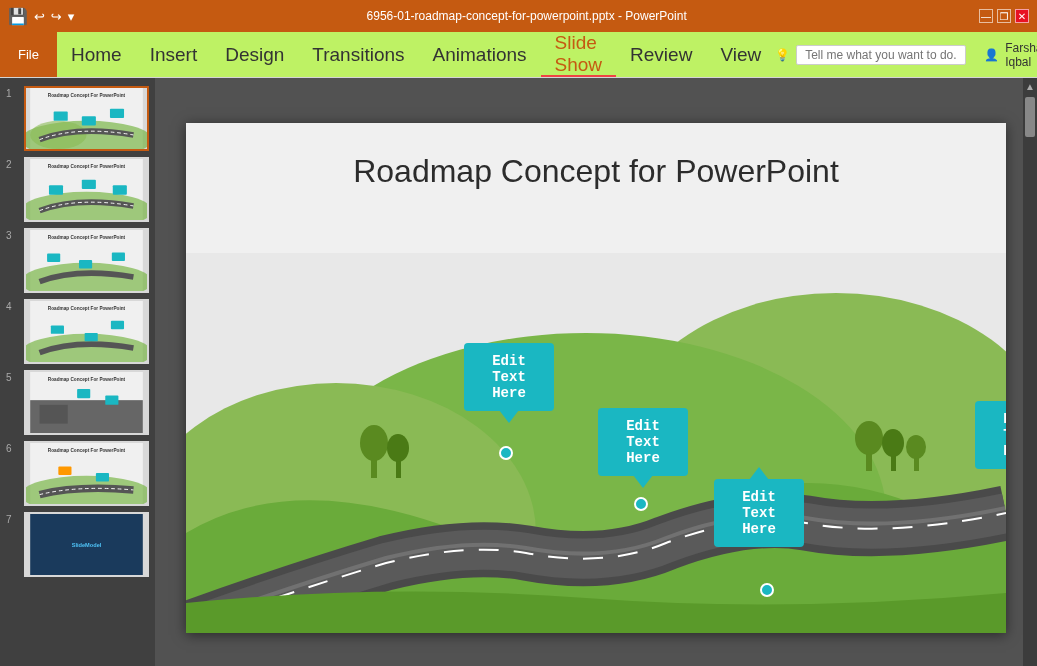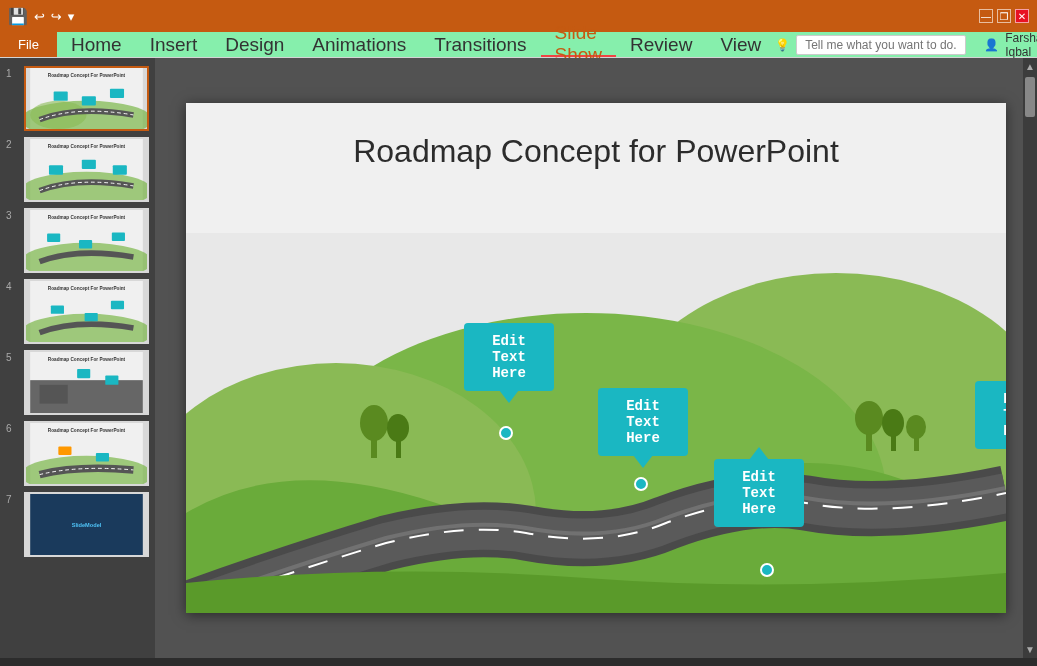--- a/index.html
+++ b/index.html
@@ -17,22 +17,22 @@
       font-size: 12px;
     }
     #title-bar-left { display: flex; align-items: center; gap: 6px; }
     #title-bar-center { flex: 1; text-align: center; font-size: 12px; }
     #title-bar-right { display: flex; align-items: center; gap: 8px; }
     .window-ctrl { display: flex; gap: 4px; }
     .wc { width: 14px; height: 14px; border: 1px solid rgba(255,255,255,0.6); display: flex; align-items: center; justify-content: center; font-size: 10px; cursor: pointer; color: white; }
 
     
     #ribbon {
-      height: 26px;
-      background: #86efac;
+      height: 46px;
+      background: #bef264;
       display: flex;
       align-items: center;
       border-bottom: 1px solid #d4d4d4;
     }
     .ribbon-file {
       background: #c55a11;
       color: white;
       padding: 0 18px;
       height: 100%;
       display: flex;
@@ -216,36 +216,37 @@
 </head>
 <body>
 
 <div id="title-bar">
   <div id="title-bar-left">
     <span style="font-size:16px;">💾</span>
     <span style="font-size:13px;cursor:pointer;">↩</span>
     <span style="font-size:13px;cursor:pointer;">↪</span>
     <span style="font-size:13px;cursor:pointer;">▾</span>
   </div>
+  <div id="title-bar-center">6956-01-roadmap-concept-for-powerpoint.pptx - PowerPoint</div>
   <div id="title-bar-right">
     <div class="window-ctrl">
       <div class="wc">—</div>
       <div class="wc">❐</div>
       <div class="wc" style="background:#e81123;">✕</div>
     </div>
   </div>
 </div>
 
 <div id="ribbon">
   <div class="ribbon-file">File</div>
   <div class="ribbon-tab">Home</div>
   <div class="ribbon-tab">Insert</div>
   <div class="ribbon-tab">Design</div>
+  <div class="ribbon-tab">Transitions</div>
   <div class="ribbon-tab">Animations</div>
-  <div class="ribbon-tab">Transitions</div>
   <div class="ribbon-tab active">Slide Show</div>
   <div class="ribbon-tab">Review</div>
   <div class="ribbon-tab">View</div>
   <div class="ribbon-search">
     <span>💡</span>
     <input type="text" style="border: 1px solid rgb(204, 204, 204); padding: 2px 8px; font-size: 12px; width: 170px; border-radius: 2px;" placeholder="Tell me what you want to do...">
   </div>
   <div class="user-area">
     <span>👤</span>
     <span>Farshad Iqbal</span>

